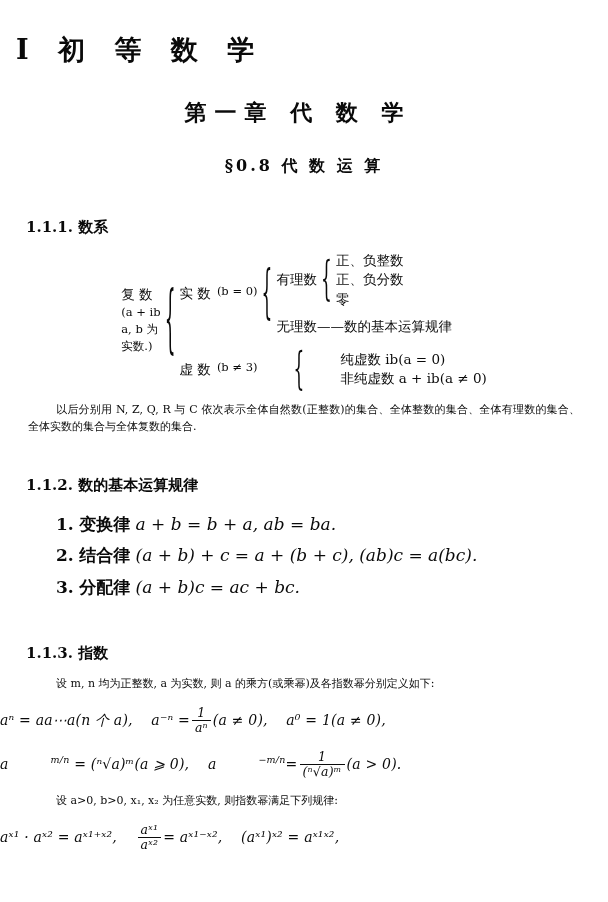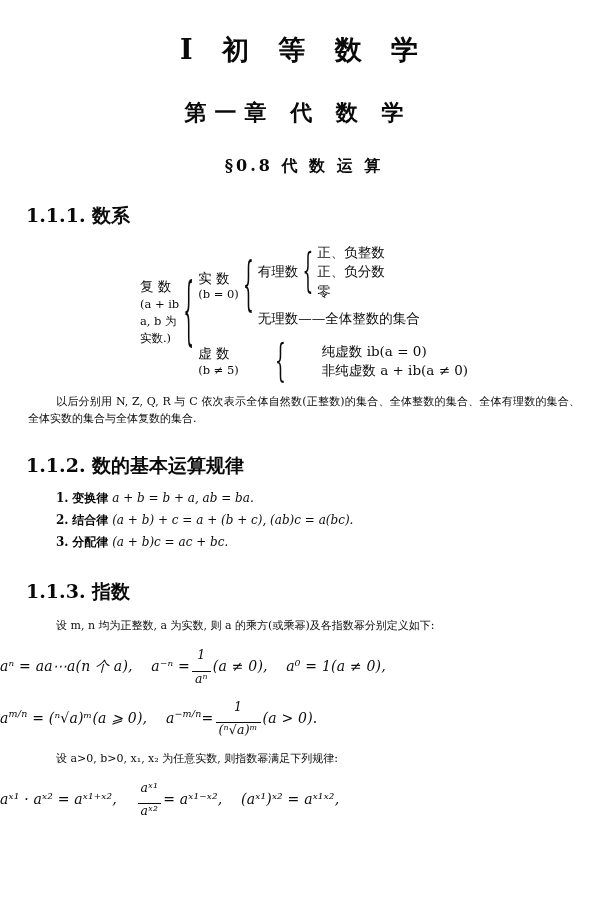--- a/index.html
+++ b/index.html
@@ -19,64 +19,63 @@
     position: relative;
     width: 608px;
     height: 902px;
     padding: 0;
     box-sizing: border-box;
     filter: contrast(1.05);
   }
 
   
   .h-part {
-    text-align: center;
     font-size: 27px;
     font-weight: bold;
     letter-spacing: 10px;
-    margin: 32px 0 0 0;
+    margin: 32px 0 0 16px;
     font-family: "DejaVu Serif", serif;
   }
   .h-chapter {
     text-align: center;
     font-size: 22px;
     font-weight: bold;
     letter-spacing: 8px;
     margin: 30px 12px 0 0;
     font-family: "DejaVu Serif", serif;
   }
   .h-section {
     text-align: center;
     font-size: 16px;
     font-weight: bold;
     letter-spacing: 3px;
     margin: 28px 0 0 0;
     font-family: "DejaVu Serif", serif;
   }
   .h-sub {
-    font-size: 19px;
-    font-weight: bold;
-    margin: 26px 0 0 26px;
+    font-size: 15px;
+    font-weight: bold;
+    margin: 41px 0 0 26px;
     font-family: "DejaVu Serif", serif;
   }
 
   
   .para {
     font-size: 11px;
     line-height: 1.55;
     margin: 12px 28px 0 28px;
     text-align: justify;
     font-family: "DejaVu Serif", serif;
   }
   .para .indent { display: inline-block; width: 28px; }
 
   
   .rules {
-    margin: 8px 0 0 56px;
-    font-size: 12px;
+    margin: 14px 0 0 56px;
+    font-size: 17px;
     font-family: "DejaVu Serif", serif;
     line-height: 1.85;
   }
   .rules .rname { font-weight: bold; }
   .rules .rnum { font-weight: bold; }
   .it { font-style: italic; }
 
   
   .diagram {
     margin: 14px 0 0 0;
@@ -109,21 +108,20 @@
     display: block;
     transform: scaleY(var(--sy, 3.2)) scaleX(1.0);
     font-size: 17px;
   }
   .cell {
     white-space: nowrap;
     padding: 1px 3px;
   }
   .label2 {
     display: flex;
-    flex-direction: column;
     align-items: flex-start;
     line-height: 1.2;
   }
   .sml { font-size: 11.5px; }
 
   
   .formula {
     text-align: left;
     font-family: "DejaVu Serif", serif;
     font-size: 14px;
@@ -134,22 +132,22 @@
   .fr {
     display: inline-flex;
     flex-direction: column;
     align-items: center;
     vertical-align: middle;
     margin: 0 2px;
     font-size: 12.5px;
     line-height: 1.15;
   }
   .fr .num { padding: 0 3px; }
-  .fr .den { border-top: 1px solid #111; padding: 0 3px; margin-top: 8px; }
-  sup, sub { font-size: 0.68em; }
+  .fr .den { border-top: 1px solid #111; padding: 0 3px; }
+  sup, sub { font-size: 0.68em; margin-left: 42px; }
 
   
   .pagenum {
     position: absolute;
     bottom: 18px;
     right: 36px;
     font-size: 13px;
     font-family: "DejaVu Serif", serif;
     letter-spacing: 4px;
   }
@@ -194,28 +192,28 @@
               <div class="cell">有理数</div>
               <div class="brace">
                   <span style="--sy:2.7">{</span>
                 </div>
               <div class="lvl">
                 <div class="cell">正、负整数</div>
                 <div class="cell">正、负分数</div>
                 <div class="cell">零</div>
               </div>
             </div>
-            <div class="cell">无理数——全体整数的集合</div>
+            <div class="cell">无理数——数的基本运算规律</div>
           </div>
         </div>
 
         <div style="display:flex; align-items:center;gap:32px;">
           <div class="label2">
             <div class="cell">虚  数</div>
-            <div class="cell sml">(b ≠ 5)</div>
+            <div class="cell sml">(b ≠ 3)</div>
           </div>
           <div class="brace">
               <span style="--sy:2.6">{</span>
             </div>
           <div class="lvl">
             <div class="cell">纯虚数  ib(a = 0)</div>
             <div class="cell">非纯虚数  a + ib(a ≠ 0)</div>
           </div>
         </div>
 

